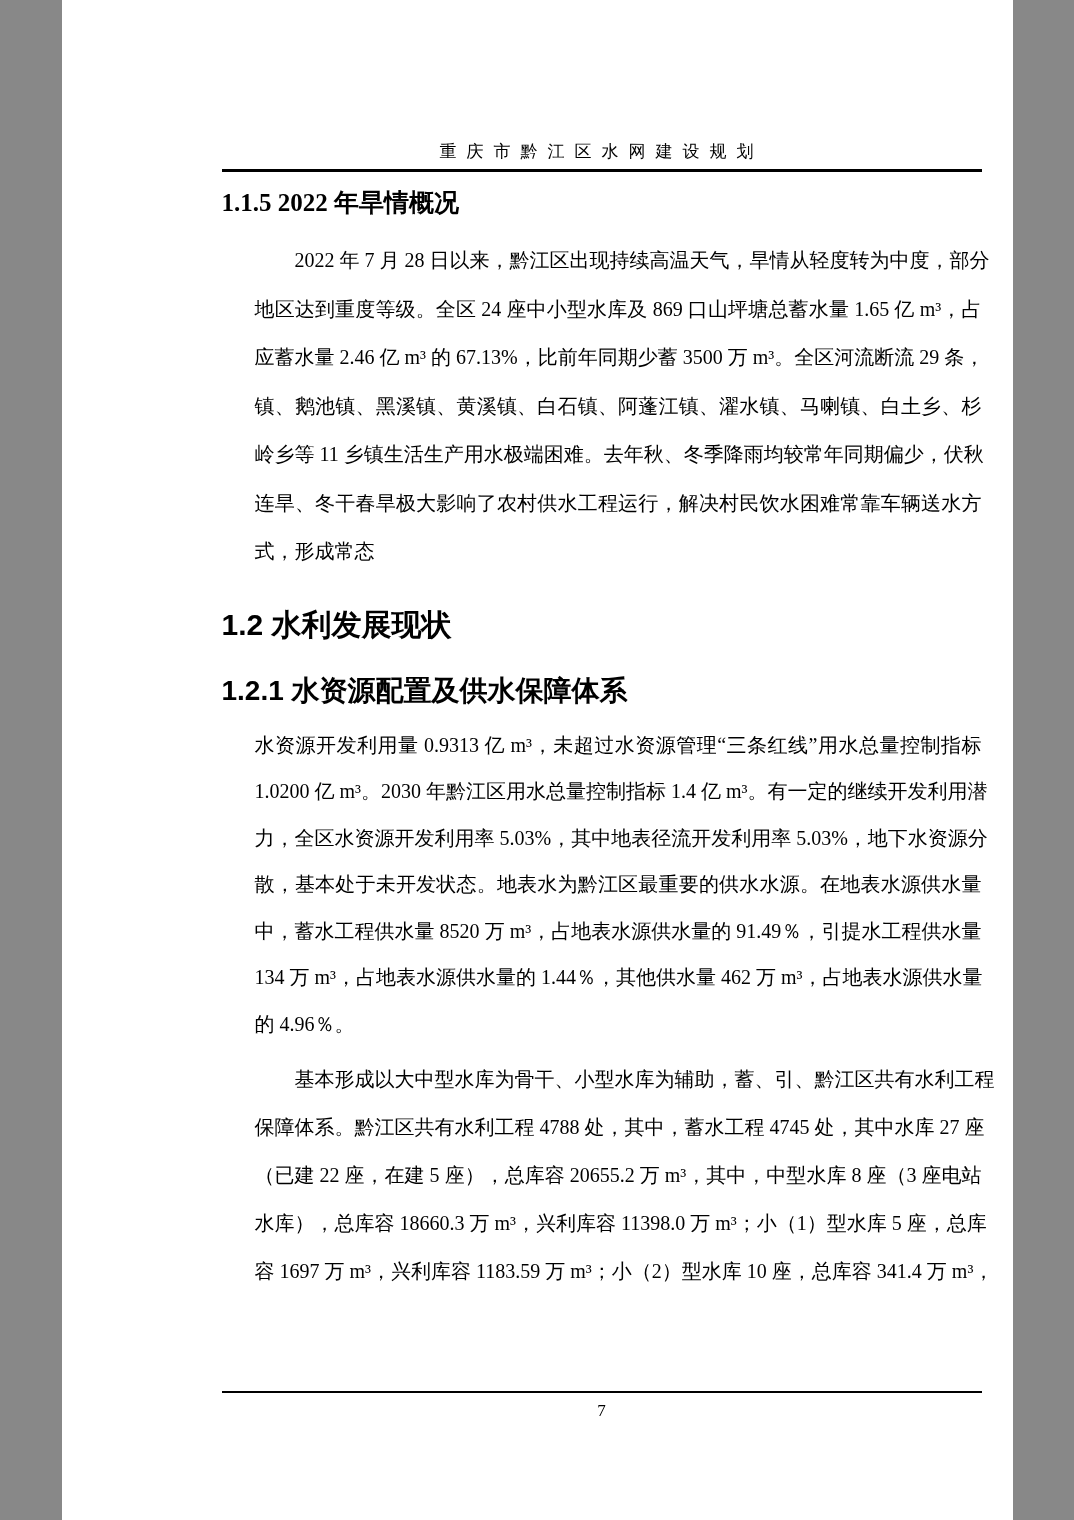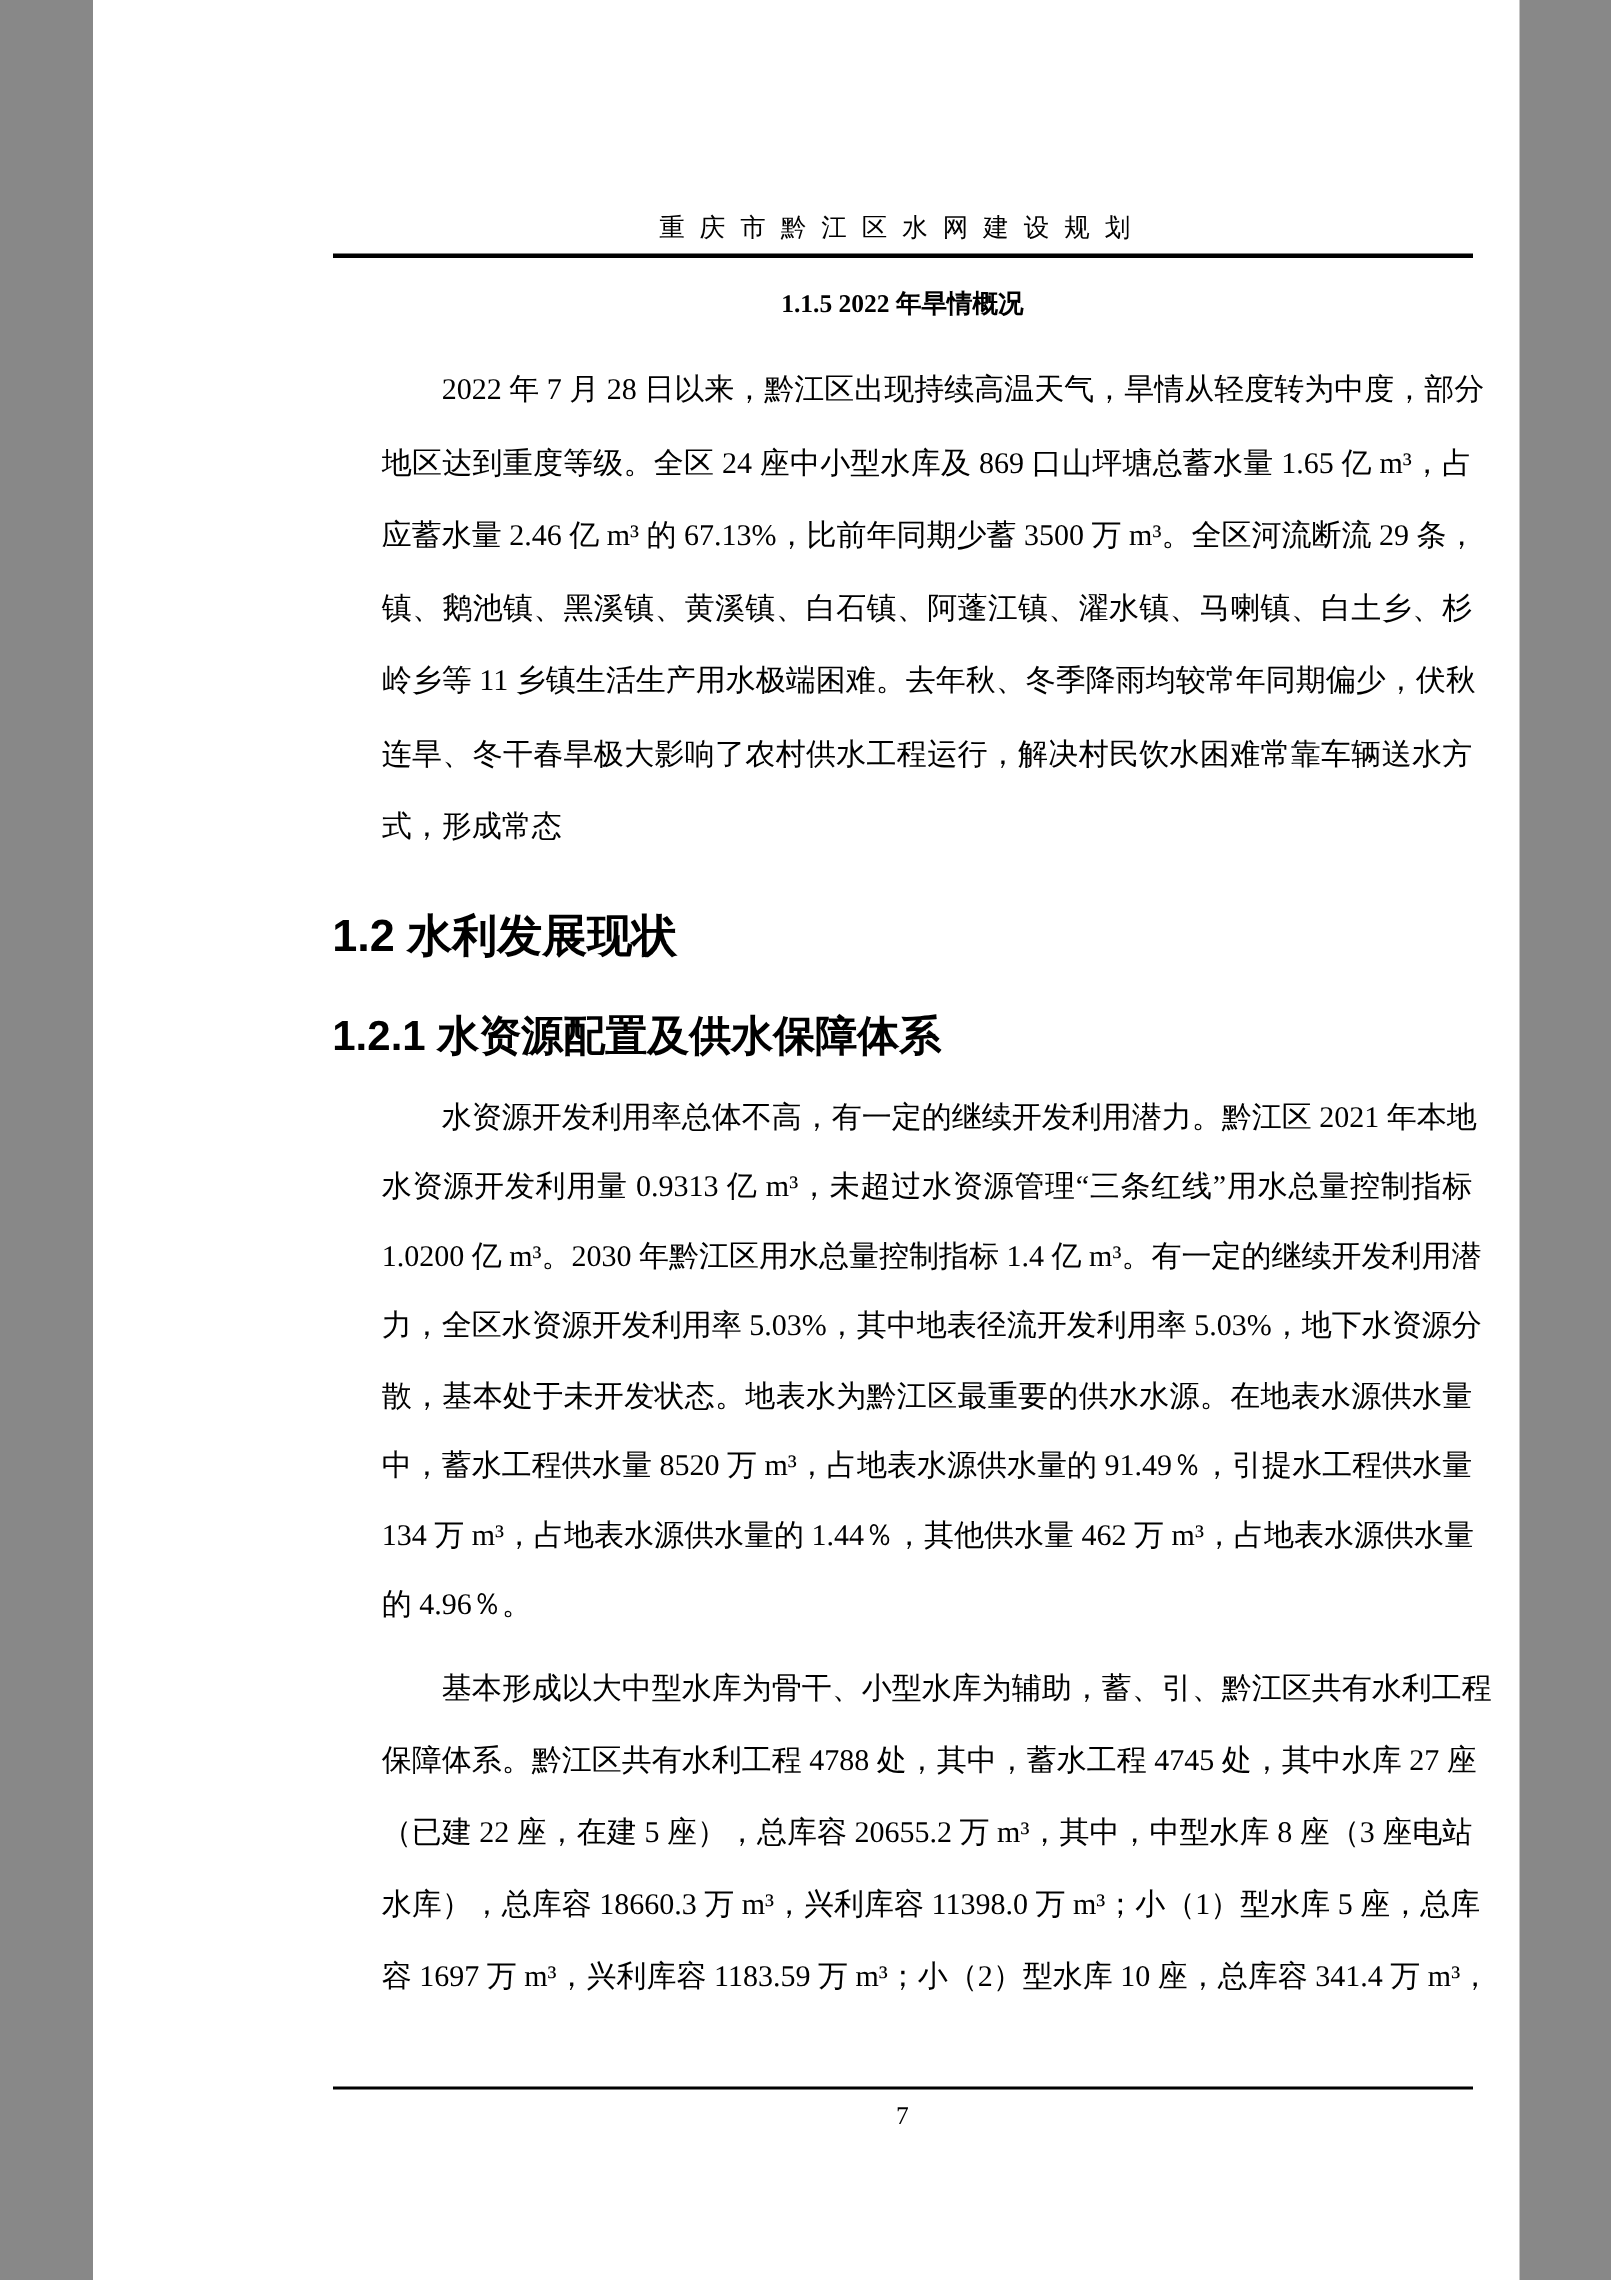--- a/index.html
+++ b/index.html
@@ -25,24 +25,23 @@
     line-height:24px;
     white-space:nowrap;
   }
   .doc-header-rule {
     margin-top:5px;
     border-bottom:3px solid #000;
     height:0;
   }
   .h-115 {
     margin-top:16px;
-    font-size:17px;
+    font-size:25px;
     font-weight:bold;
     line-height:30px;
-    text-align:center;
   }
   .h-12 {
     margin-top:30px;
     font-family:"Liberation Sans","DejaVu Sans",sans-serif;
     font-size:30px;
     font-weight:bold;
     line-height:38px;
   }
   .h-121 {
     margin-top:32px;
@@ -96,21 +95,20 @@
       <div class="pline">镇、鹅池镇、黑溪镇、黄溪镇、白石镇、阿蓬江镇、濯水镇、马喇镇、白土乡、杉</div>
       <div class="pline">岭乡等 11 乡镇生活生产用水极端困难。去年秋、冬季降雨均较常年同期偏少，伏秋</div>
       <div class="pline">连旱、冬干春旱极大影响了农村供水工程运行，解决村民饮水困难常靠车辆送水方</div>
       <div class="pline end">式，形成常态</div>
     </div>
 
     <div class="h-12">1.2 水利发展现状</div>
     <div class="h-121">1.2.1 水资源配置及供水保障体系</div>
 
     <div class="para p2">
-      <div class="pline first">水资源开发利用率总体不高，有一定的继续开发利用潜力。黔江区 2021 年本地</div>
       <div class="pline">水资源开发利用量 0.9313 亿 m³，未超过水资源管理“三条红线”用水总量控制指标</div>
       <div class="pline">1.0200 亿 m³。2030 年黔江区用水总量控制指标 1.4 亿 m³。有一定的继续开发利用潜</div>
       <div class="pline">力，全区水资源开发利用率 5.03%，其中地表径流开发利用率 5.03%，地下水资源分</div>
       <div class="pline">散，基本处于未开发状态。地表水为黔江区最重要的供水水源。在地表水源供水量</div>
       <div class="pline">中，蓄水工程供水量 8520 万 m³，占地表水源供水量的 91.49％，引提水工程供水量</div>
       <div class="pline">134 万 m³，占地表水源供水量的 1.44％，其他供水量 462 万 m³，占地表水源供水量</div>
       <div class="pline end">的 4.96％。</div>
     </div>
 
     <div class="para p3">

